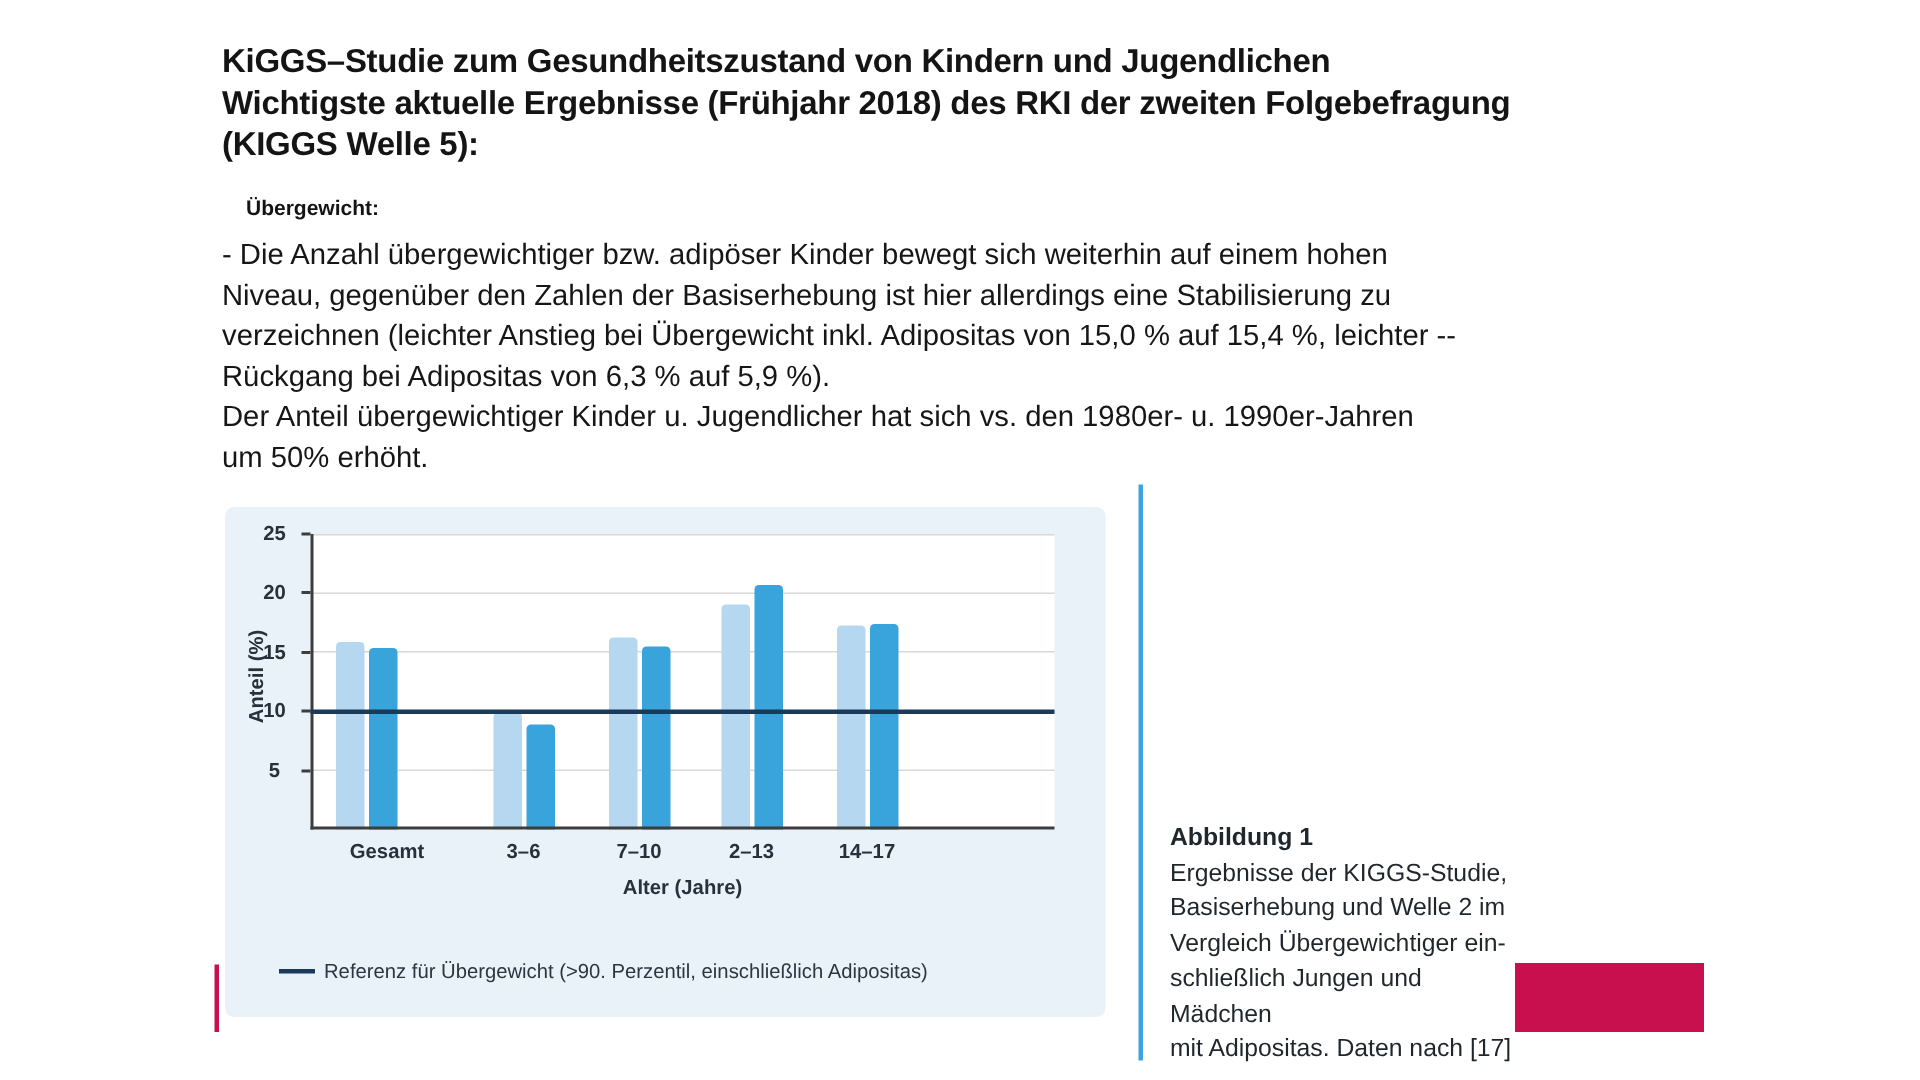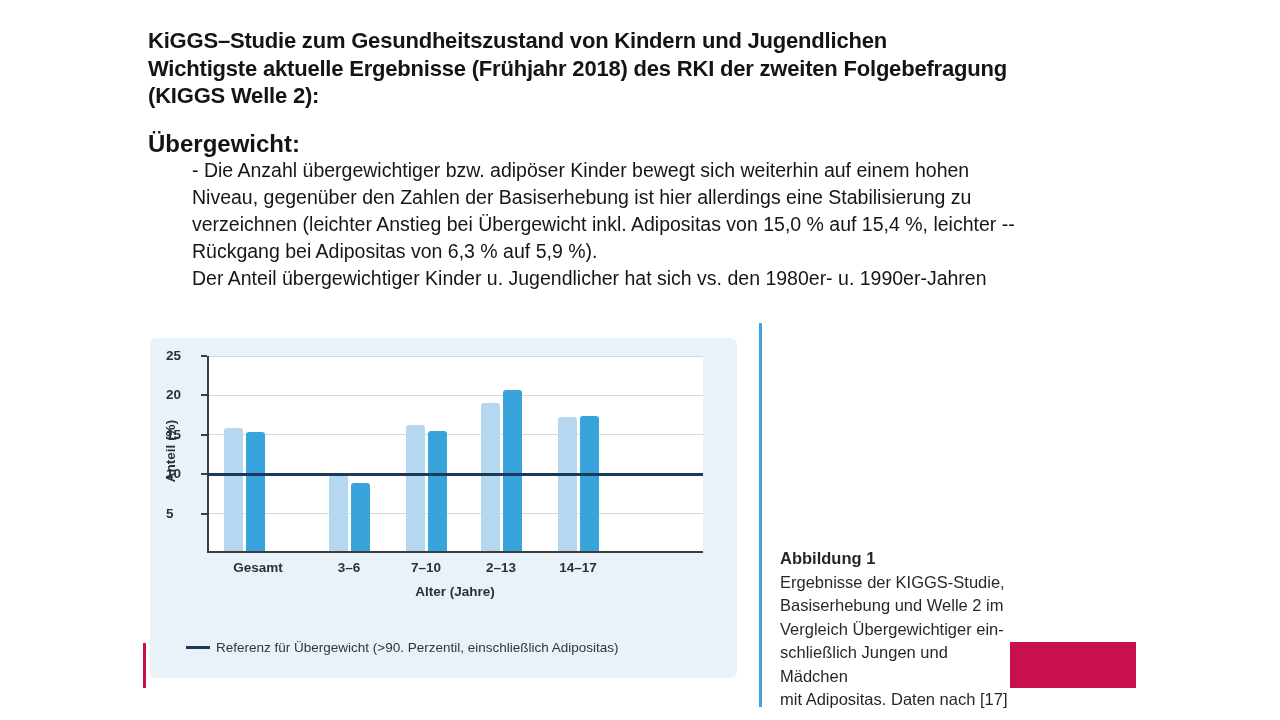--- a/index.html
+++ b/index.html
@@ -1,30 +1,30 @@
 <!DOCTYPE html>
 <html><head>
 <meta charset="utf-8">
 <style>
   html,body{margin:0;padding:0;width:1280px;height:720px;background:#ffffff;overflow:hidden;}
   .slide{position:absolute;inset:0;font-family:"Liberation Sans",sans-serif;color:#111;}
 
   
   .title{position:absolute;left:148px;top:27px;width:980px;font-size:22px;font-weight:bold;line-height:27.5px;color:#141414;letter-spacing:-0.2px;}
-  .sec-heading{position:absolute;left:148px;top:130px;font-size:24px;font-weight:bold;color:#141414;}
-  .body-text{position:absolute;left:148px;top:157px;width:1000px;font-size:19.5px;line-height:27px;color:#161616;margin-left:44px;}
+  .sec-heading{position:absolute;left:164px;top:130px;font-size:14px;font-weight:bold;color:#141414;}
+  .body-text{position:absolute;left:148px;top:157px;width:1000px;font-size:19.5px;line-height:27px;color:#161616;}
 
   
   .panel{position:absolute;left:150px;top:338px;width:587px;height:340px;background:#E9F2F9;border-radius:6px;}
   .plot{position:absolute;left:57px;top:18px;width:496px;height:197px;background:#ffffff;}
   .gridline{position:absolute;left:0;width:100%;height:1px;background:#d8d8d8;}
   .yaxis{position:absolute;left:0;top:0;width:2px;height:100%;background:#3d3d3d;z-index:4;}
   .xaxis{position:absolute;left:0;bottom:0;width:100%;height:2px;background:#3d3d3d;z-index:4;}
   .ytick-mark{position:absolute;left:-6px;width:6px;height:2px;background:#3d3d3d;}
-  .ytick-label{position:absolute;left:16px;width:34px;text-align:left;font-size:13.5px;font-weight:bold;color:#26313c;}
+  .ytick-label{position:absolute;left:16px;width:34px;text-align:center;font-size:13.5px;font-weight:bold;color:#26313c;}
   .ylabel{position:absolute;left:-30px;top:104px;width:104px;height:18px;text-align:center;transform:rotate(-90deg);font-size:13.5px;font-weight:bold;color:#26313c;}
   .bar-group{position:absolute;bottom:0;height:100%;display:flex;align-items:flex-end;gap:3px;z-index:2;}
   .bar{width:19px;border-radius:3px 3px 0 0;}
   .ref-line{position:absolute;left:0;width:100%;height:3px;z-index:5;}
   .xtick-label{position:absolute;top:222px;width:80px;text-align:center;font-size:13.5px;font-weight:bold;color:#26313c;}
   .xlabel{position:absolute;left:57px;top:246px;width:496px;text-align:center;font-size:13.5px;font-weight:700;color:#26313c;}
   .legend-row1{position:absolute;left:38px;top:272px;display:flex;align-items:center;font-size:13.5px;font-weight:600;color:#2b3640;}
   .legend-row2{position:absolute;left:36px;top:302px;display:flex;align-items:center;font-size:13.5px;font-weight:400;color:#2b3640;}
   .swatch{width:15px;height:15px;border-radius:4px;margin-right:8px;}
   .swatch2{margin-left:150px;}
@@ -38,30 +38,31 @@
   .red-tick{position:absolute;left:143px;top:643px;width:3px;height:45px;}
 </style>
 </head>
 <body>
 
 <div class="slide">
 
   <div class="title">
     <div>KiGGS–Studie zum Gesundheitszustand von Kindern und Jugendlichen</div>
     <div>Wichtigste aktuelle Ergebnisse (Frühjahr 2018) des RKI der zweiten Folgebefragung</div>
-    <div>(KIGGS Welle 2):</div>
+    <div>(KIGGS Welle 5):</div>
   </div>
 
   <div class="sec-heading">Übergewicht:</div>
   <div class="body-text">
     <div>-  Die Anzahl übergewichtiger bzw. adipöser Kinder bewegt sich weiterhin auf einem hohen</div>
     <div>Niveau, gegenüber den Zahlen der Basiserhebung ist hier allerdings eine Stabilisierung zu</div>
     <div>verzeichnen (leichter Anstieg bei Übergewicht inkl. Adipositas von 15,0 % auf 15,4 %, leichter --</div>
     <div>Rückgang bei Adipositas von 6,3 % auf 5,9 %).</div>
     <div>Der Anteil übergewichtiger Kinder u. Jugendlicher hat sich vs. den 1980er- u. 1990er-Jahren</div>
+    <div>um 50% erhöht.</div>
   </div>
 
   <div class="panel" id="panel">
     <div class="ylabel">Anteil (%)</div>
     <div class="plot" id="plot">
       <div class="yaxis"></div>
       <div class="xaxis"></div>
     <div class="gridline" style="top: 157.1px;"></div>
         <div class="ytick-mark" style="top: 156.6px;"></div>
         <div class="gridline" style="top: 117.7px;"></div>

